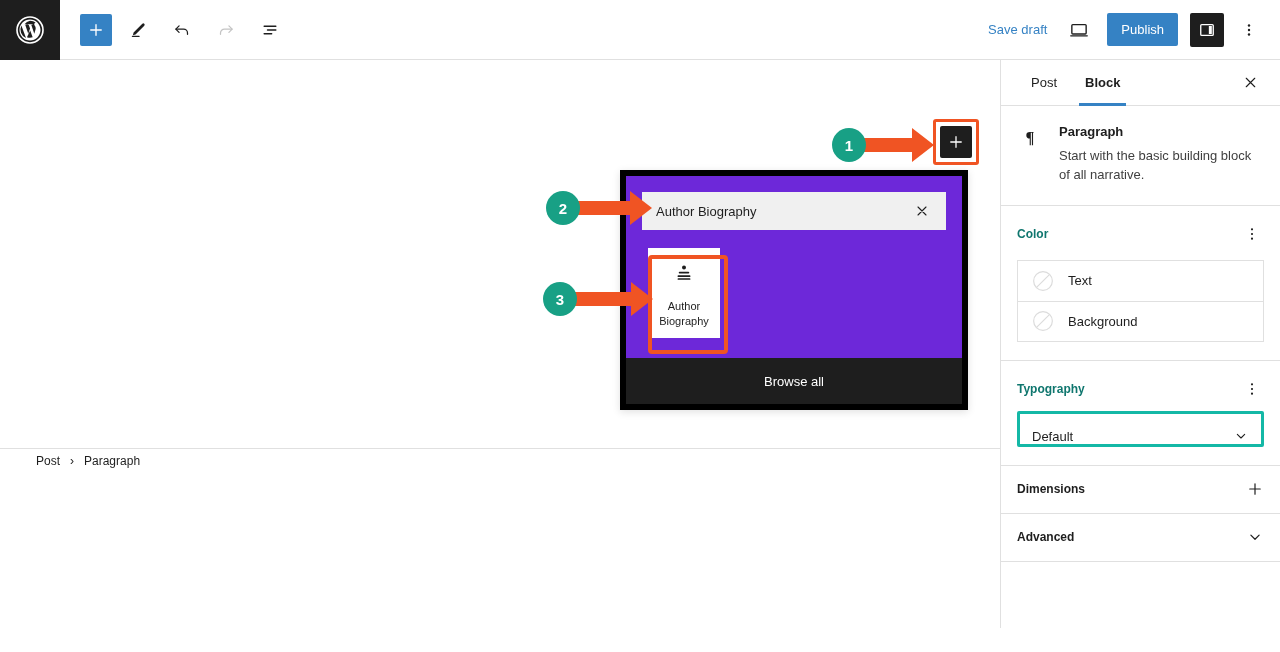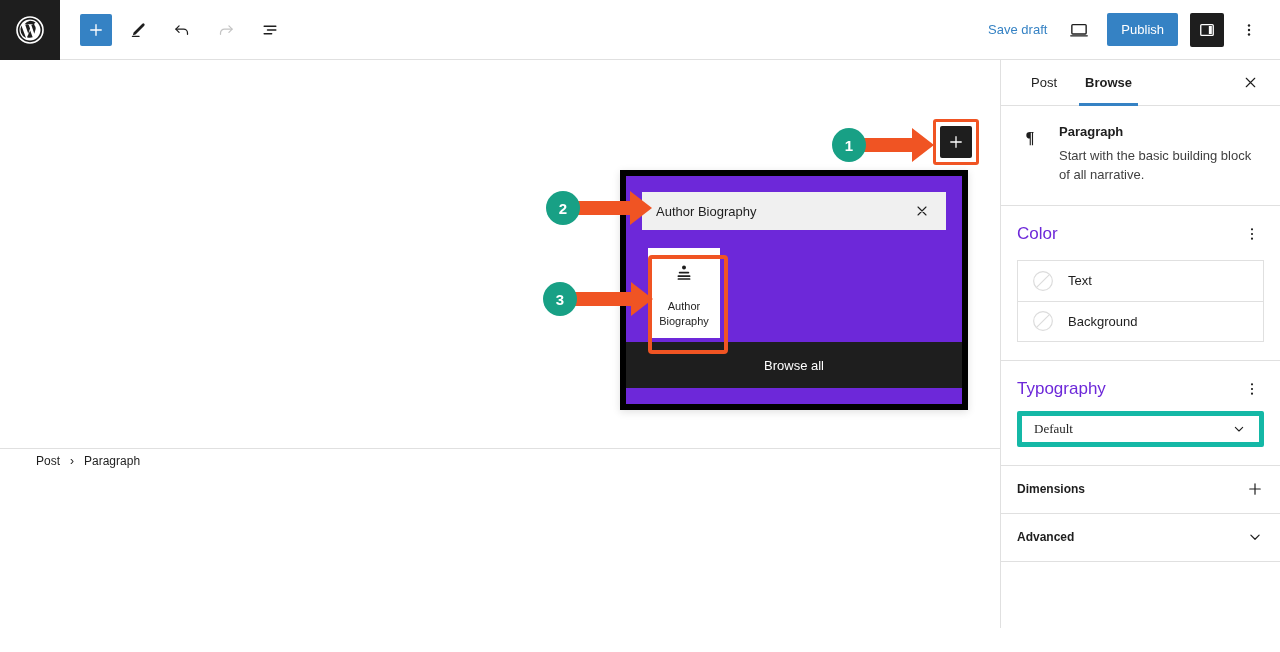--- a/index.html
+++ b/index.html
@@ -99,21 +99,21 @@
   .block-card .bc-icon { height: 26px; display: flex; align-items: center; justify-content: center; }
   .block-card .bc-label {
     font-size: 11px; line-height: 1.35; color: #1e1e1e;
     text-align: center; margin-top: 12px; word-break: break-word;
   }
   .hl-box-3 {
     position: absolute; left: 648px; top: 255px; width: 80px; height: 99px;
     border: 4px solid #f05423; border-radius: 4px; z-index: 25; pointer-events: none;
   }
   .browse-all {
-    position: absolute; left: 0; bottom: 16px; width: 100%; height: 46px;
+    position: absolute; left: 0; bottom: 0; width: 100%; height: 46px;
     background: #1e1e1e; color: #fff; border: none; cursor: pointer;
     font-size: 13px; font-weight: 500; font-family: inherit;
     display: flex; align-items: center; justify-content: center;
   }
 
   
   .marker {
     position: absolute; width: 34px; height: 34px; border-radius: 50%;
     background: #18a085; color: #fff; display: flex; align-items: center;
     justify-content: center; font-size: 15px; font-weight: 700; z-index: 40;
@@ -153,21 +153,21 @@
   .sb-blockinfo {
     display: flex; gap: 14px; padding: 18px 20px 20px 20px;
     border-bottom: 1px solid #e0e0e0;
   }
   .sb-blockinfo .bi-icon { color: #1e1e1e; flex: 0 0 24px; padding-top: 2px; }
   .bi-title { font-size: 13px; font-weight: 600; color: #1e1e1e; }
   .bi-desc { font-size: 13px; color: #404040; line-height: 1.45; margin-top: 8px; }
 
   .sb-section { border-bottom: 1px solid #e0e0e0; padding: 16px 16px 18px 16px; }
   .sb-sec-head { display: flex; align-items: center; justify-content: space-between; }
-  .sb-sec-title { font-size: 17px; font-weight: 400; color: #6d28d9; }
+  .sb-sec-title { font-size: 12px; font-weight: 700; color: #0f766e; }
   .sec-kebab {
     background: none; border: none; cursor: pointer; color: #1e1e1e;
     width: 24px; height: 24px; display: flex; align-items: center; justify-content: center;
   }
   .color-list { border: 1px solid #e0e0e0; margin-top: 14px; }
   .color-row {
     display: flex; align-items: center; gap: 14px; height: 40px; padding: 0 14px;
     cursor: pointer;
   }
   .color-row + .color-row { border-top: 1px solid #e0e0e0; }
@@ -176,22 +176,22 @@
 
   .size-label-row {
     display: flex; align-items: center; justify-content: space-between; margin-top: 16px;
   }
   .size-label { font-size: 11px; font-weight: 600; letter-spacing: .4px; color: #1e1e1e; }
   .sliders-btn {
     background: none; border: none; cursor: pointer; color: #1e1e1e;
     width: 24px; height: 24px; display: flex; align-items: center; justify-content: center;
   }
   .select-box {
-    margin-top: 10px; height: 36px; border: 5px solid #14b8a6; border-radius: 2px;
-    display: flex; align-items: center; padding: 0 12px; cursor: pointer; font-family: Liberation Serif, serif;
+    margin-top: 10px; height: 36px; border: 3px solid #14b8a6; border-radius: 2px;
+    display: flex; align-items: flex-end; padding: 0 12px; cursor: pointer;
   }
   .select-box .sel-val { font-size: 13px; color: #1e1e1e; }
   .select-box .chev { margin-left: auto; color: #1e1e1e; display: flex; }
 
   .sb-row {
     height: 48px; display: flex; align-items: center; justify-content: space-between;
     padding: 0 16px; border-bottom: 1px solid #e0e0e0; cursor: pointer;
   }
   .sb-row .row-title { font-size: 12px; font-weight: 600; color: #1e1e1e; }
   .row-icon { color: #1e1e1e; display: flex; align-items: center; }
@@ -327,21 +327,21 @@
 
   <div class="marker" style="left:543px; top:282px;">3</div>
   <div class="arrow" style="left:573px; top:282px; width:82px; height:34px;">
     <div class="shaft" style="width:60px;"></div>
     <div class="head" style="left:58px;"></div>
   </div>
 
   <div class="sidebar">
     <div class="sb-tabs">
       <button class="sb-tab">Post</button>
-      <button class="sb-tab active">Browse</button>
+      <button class="sb-tab active">Block</button>
       <button class="sb-close">
         <svg width="17" height="17" viewBox="0 0 24 24" fill="none">
           <path d="M6 6l12 12M18 6L6 18" stroke="#1e1e1e" stroke-width="1.6" stroke-linecap="round"></path>
         </svg>
       </button>
     </div>
 
     <div class="sb-blockinfo">
       <span class="bi-icon">
         <svg width="22" height="22" viewBox="0 0 24 24">

